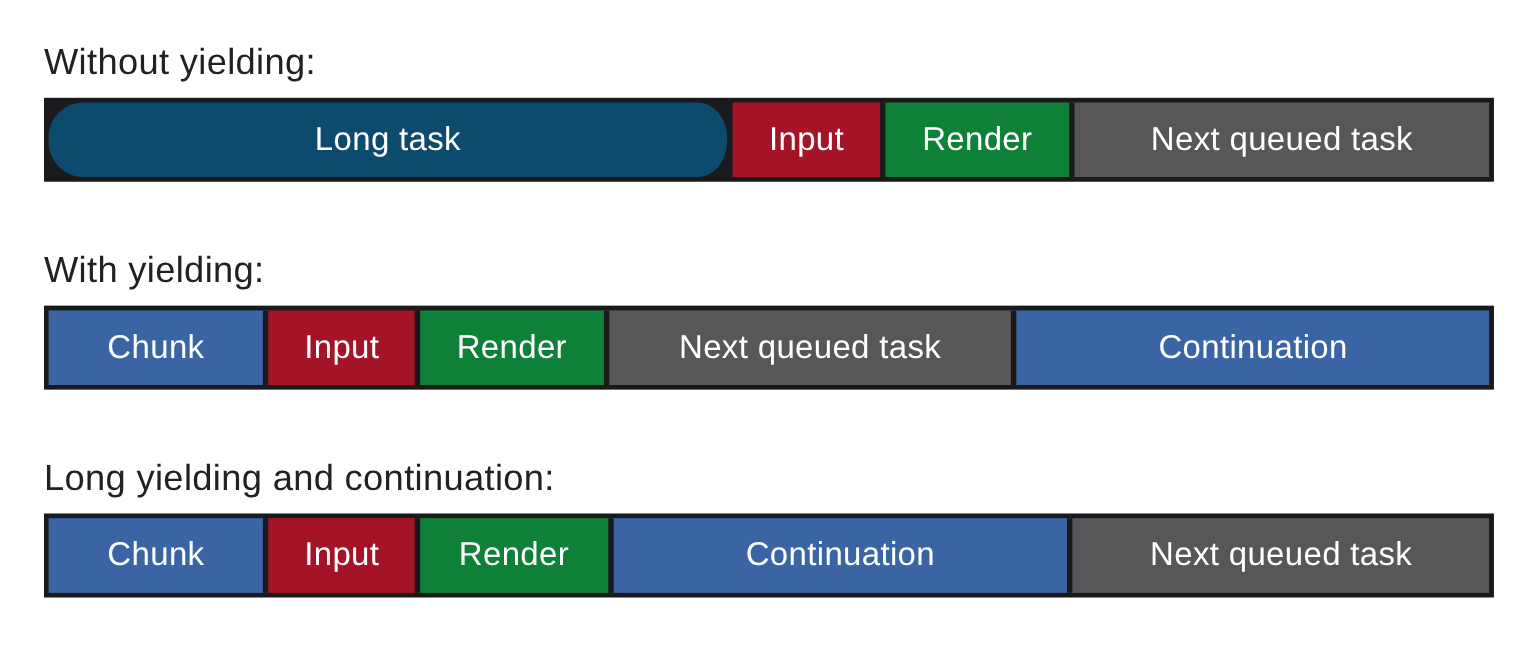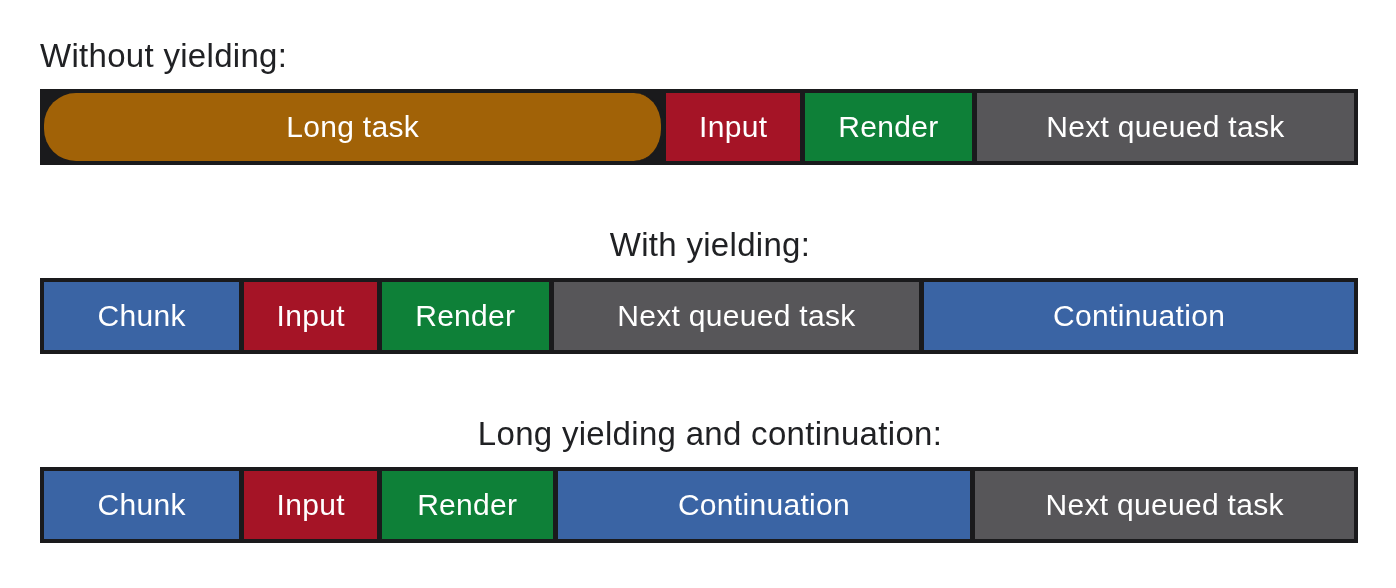--- a/index.html
+++ b/index.html
@@ -10,21 +10,21 @@
   .canvas {
     position: relative;
     width: 1396px;
     height: 588px;
     background: #ffffff;
     box-sizing: border-box;
     padding: 36px 16px 0 40px;
     font-family: "Liberation Sans", sans-serif;
     overflow: hidden;
   }
-  .section + .section { margin-top: 60px; text-align: center; }
+  .section + .section { margin-top: 60px; }
   .section-label {
     font-size: 33px;
     line-height: 40px;
     font-weight: 400;
     letter-spacing: 0.3px;
     color: #202124;
     margin: 0 0 13px 0;
   }
   .bar {
     display: flex;
@@ -52,21 +52,21 @@
   }
 </style>
 </head>
 <body>
 
 <div class="canvas">
 
   <div class="section">
     <h2 class="section-label">Without yielding:</h2>
     <div class="bar">
-      <div class="seg" style="width: 47.5%; background: #a16207; border-radius: 32px;">
+      <div class="seg" style="width: 47.5%; background: #0c4a6e; border-radius: 32px;">
         <span class="seg-label">Long task</span>
       </div>
       <div class="seg" style="width: 10.6%; background: rgb(165, 20, 38);">
         <span class="seg-label">Input</span>
       </div>
       <div class="seg" style="width: 13.1%; background: rgb(14, 128, 56);">
         <span class="seg-label">Render</span>
       </div>
       <div class="seg" style="width: 28.8%; background: rgb(87, 86, 89);">
         <span class="seg-label">Next queued task</span>

